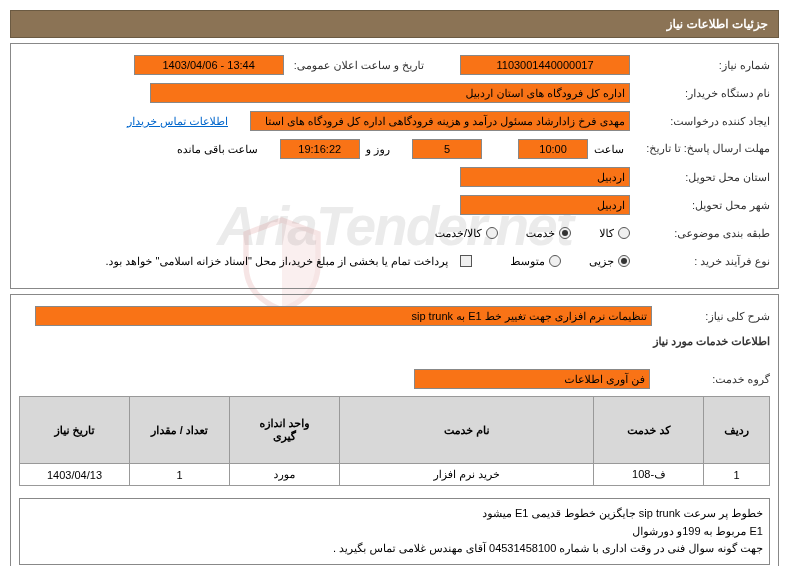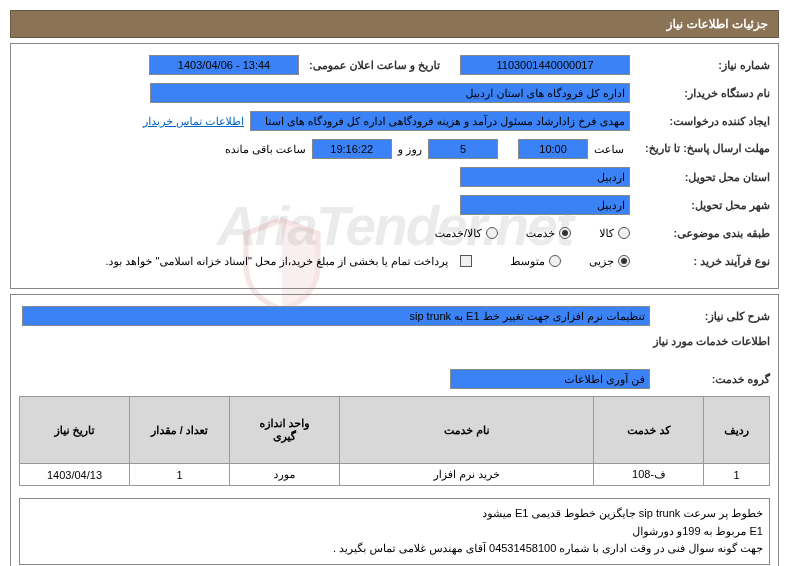--- a/index.html
+++ b/index.html
@@ -1,22 +1,22 @@
 <!DOCTYPE html>
 <html dir="rtl" lang="fa"><head>
 <meta charset="utf-8">
 <style>
 * { box-sizing: border-box; margin: 0; padding: 0; }
 body { font-family: Tahoma, Arial, sans-serif; font-size: 11px; background: #fff; direction: rtl; }
 .page { width: 789px; height: 566px; position: relative; overflow: hidden; }
 .header-bar { background: #8b7355; color: #fff; font-weight: bold; padding: 6px 10px; font-size: 12px; text-align: right; border: 1px solid #6b5a42; margin: 10px 10px 5px 10px; }
 .frame { border: 1px solid #888; margin: 0 10px 5px 10px; padding: 10px 8px; position: relative; }
 .row { display: flex; align-items: center; margin-bottom: 6px; min-height: 22px; }
-.label { font-weight: bold; color: #333; white-space: nowrap; padding-left: 4px; }
-.input-box { border: 1px solid #888; background: #3b82f6; padding: 3px 4px; height: 20px; display: inline-flex; align-items: center; direction: rtl; }
+.label { font-weight: normal; color: #333; white-space: nowrap; padding-left: 4px; }
+.input-box { border: 1px solid #888; background: #f97316; padding: 3px 4px; height: 20px; display: inline-flex; align-items: center; direction: rtl; margin-left: 16px; }
 .link-text { color: #0066cc; text-decoration: underline; cursor: pointer; margin-right: 6px; text-align: right; }
 .radio-group { display: inline-flex; align-items: center; gap: 4px; }
 .radio { width: 12px; height: 12px; border: 1px solid #555; border-radius: 50%; display: inline-block; background: #f0f0f0; position: relative; }
 .radio.checked::after { content: ''; position: absolute; width: 6px; height: 6px; background: #333; border-radius: 50%; top: 2px; left: 2px; }
 .checkbox { width: 12px; height: 12px; border: 1px solid #555; display: inline-block; background: #f0f0f0; }
 .section-title { font-weight: bold; color: #333; margin-bottom: 20px; }
 table.data-table { width: 100%; border-collapse: collapse; margin-top: 4px; }
 table.data-table th { background: #d8d8d8; border: 1px solid #999; padding: 20px; font-weight: bold; text-align: center; }
 table.data-table td { border: 1px solid #999; padding: 4px; text-align: center; background: #fff; }
 .desc-box { border: 1px solid #888; padding: 6px; margin-top: 4px; font-size: 11px; line-height: 1.6; text-align: right; }
@@ -121,21 +121,21 @@
     </div>
 
     <div class="frame">
       <div class="row">
         <span class="label" style="width:120px">شرح کلی نیاز:</span>
         <span class="input-box" style="width:628px">تنظیمات نرم افزاری جهت تغییر خط E1 به sip trunk</span>
       </div>
       <div class="section-title" style="margin-top:8px">اطلاعات خدمات مورد نیاز</div>
       <div class="row" style="margin-top:4px">
         <span class="label" style="width:120px">گروه خدمت:</span>
-        <span class="input-box" style="width:200px">فن آوری اطلاعات</span>
+        <span class="input-box" style="width:236px">فن آوری اطلاعات</span>
       </div>
 
       <table class="data-table">
         <thead>
           <tr>
             <th style="width:40px">ردیف</th>
             <th style="width:110px">کد خدمت</th>
             <th>نام خدمت</th>
             <th style="width:110px">واحد اندازه گیری</th>
             <th style="width:100px">تعداد / مقدار</th>

